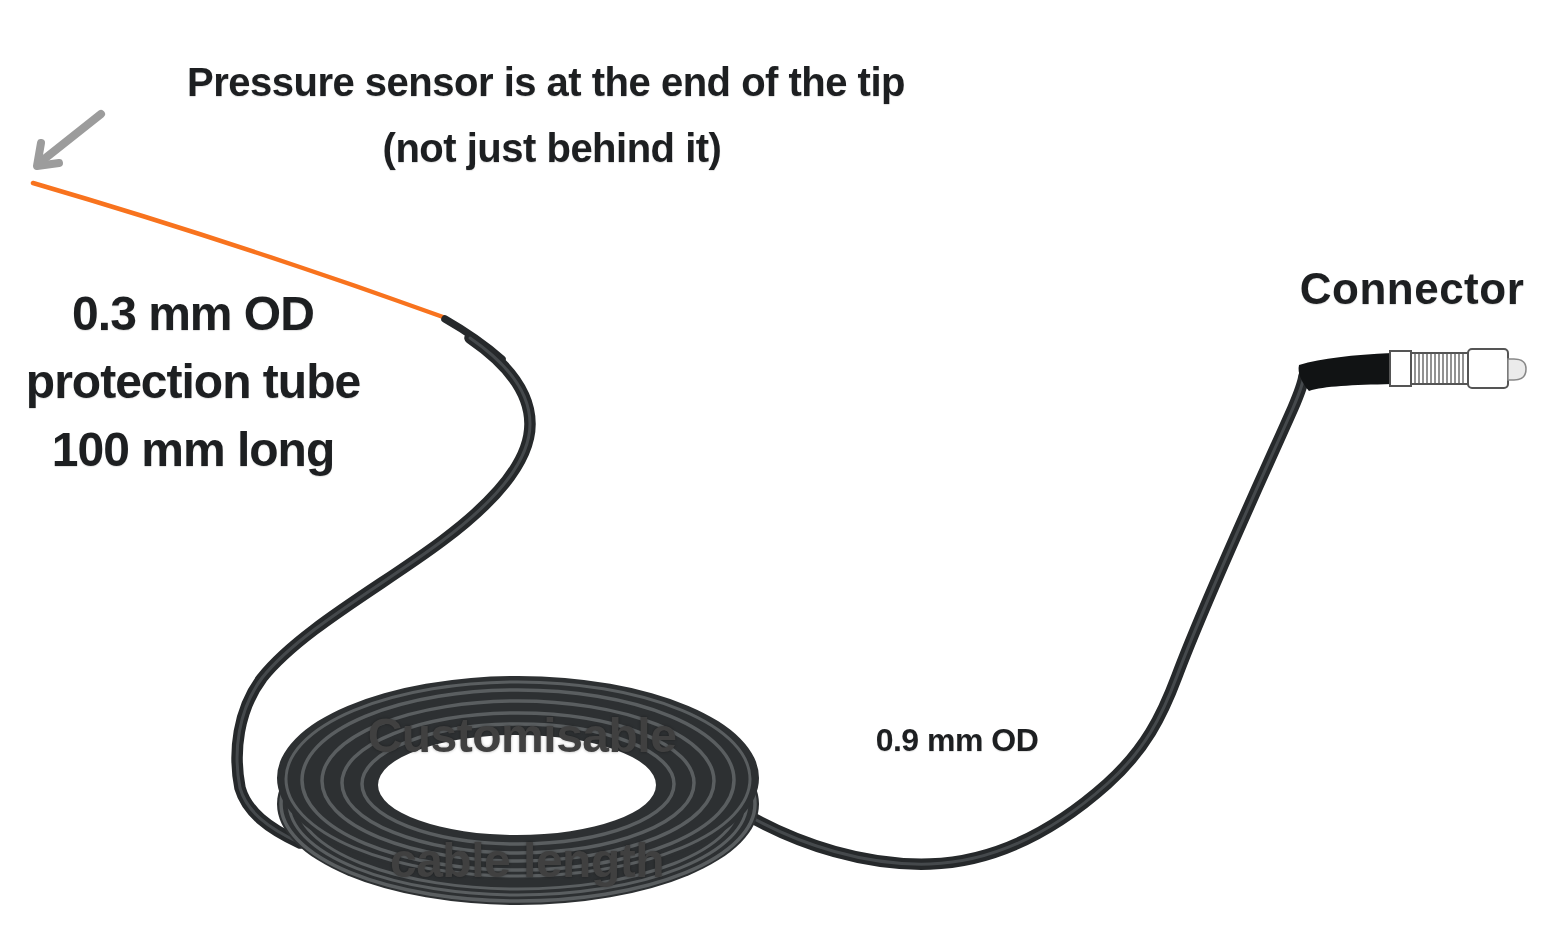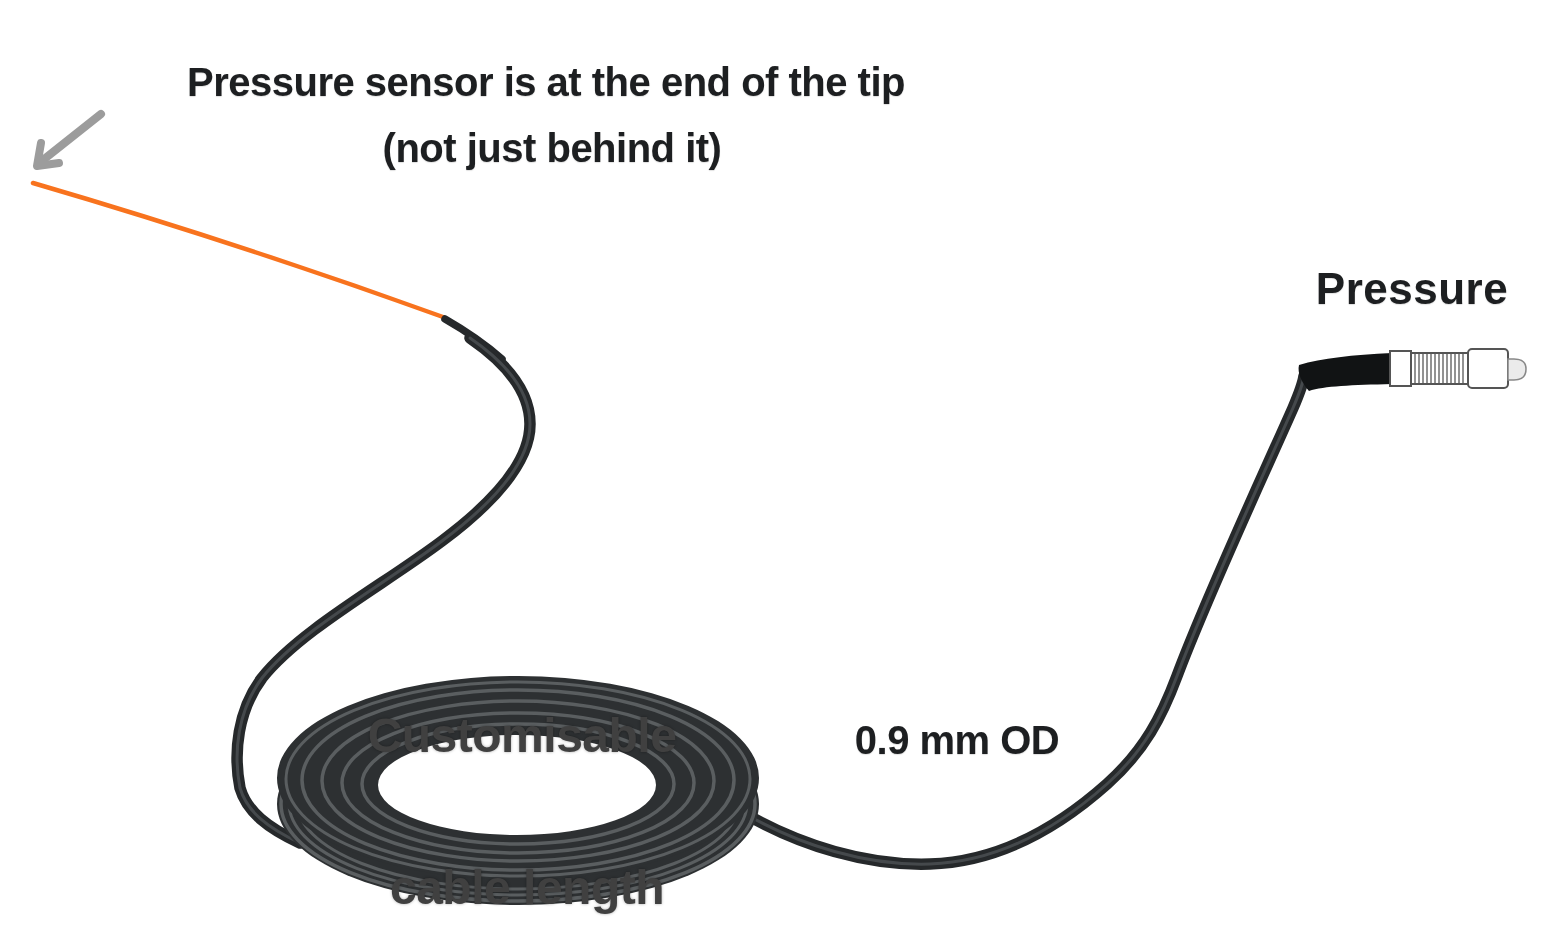--- a/index.html
+++ b/index.html
@@ -25,27 +25,27 @@
   .title-2{left:552px;top:148px;font-size:40px;letter-spacing:-.5px;}
   .left-label{
     position:absolute;left:193px;top:280px;transform:translateX(-50%);
     font-weight:700;font-size:48px;letter-spacing:-1px;line-height:68px;
     text-align:center;white-space:nowrap;
     text-shadow:0 1px 1px rgba(130,130,130,.25);
   }
   .left-label span{display:block;}
   .connector-lbl{left:1412px;top:289px;font-size:44px;letter-spacing:.5px;}
   .ptfe-1{left:941px;top:667px;font-size:46px;letter-spacing:-.5px;}
-  .ptfe-2{left:957px;top:740px;font-size:40px;letter-spacing:-.5px;}
+  .ptfe-2{left:957px;top:740px;font-size:32px;letter-spacing:-.5px;}
   .coil-lbl{
     color:#404040;font-weight:700;font-size:48px;letter-spacing:-.5px;
     text-shadow:0 0 3px rgba(0,0,0,.35);
   }
   .coil-1{left:522px;top:736px;}
-  .coil-2{left:527px;top:861px;margin-top:27px;}
+  .coil-2{left:527px;top:861px;}
 </style>
 </head>
 <body>
 
 <div class="stage">
 
   <svg width="1554" height="939" viewBox="0 0 1554 939">
 
     <g stroke="#9c9c9c" stroke-width="8" fill="none" stroke-linecap="round" stroke-linejoin="round">
       <path d="M 101,114 L 43,160"></path>
@@ -126,21 +126,26 @@
 
       <rect x="1468" y="349" width="40" height="39" rx="4" fill="#ffffff" stroke="#555555" stroke-width="2"></rect>
 
       <path fill="#ebebeb" stroke="#888888" stroke-width="1.5" d="M 1508,359 L 1514,359 Q 1526,359 1526,369 Q 1526,380 1514,380 L 1508,380 Z"></path>
     </g>
   </svg>
 
   <div class="lbl title-2">(not just behind it)</div>
   <div class="lbl title-1">Pressure sensor is at the end of the tip</div>
 
+  <div class="left-label">
+    <span>0.3 mm OD</span>
+    <span>protection tube</span>
+    <span>100 mm long</span>
+  </div>
 
-  <div class="lbl connector-lbl">Pressure</div>
+  <div class="lbl connector-lbl">Connector</div>
 
   <div class="lbl ptfe-2">0.9 mm OD</div>
 
   <div class="lbl coil-lbl coil-1">Customisable</div>
   <div class="lbl coil-lbl coil-2">cable length</div>
 
 </div>
 
 </body></html>

